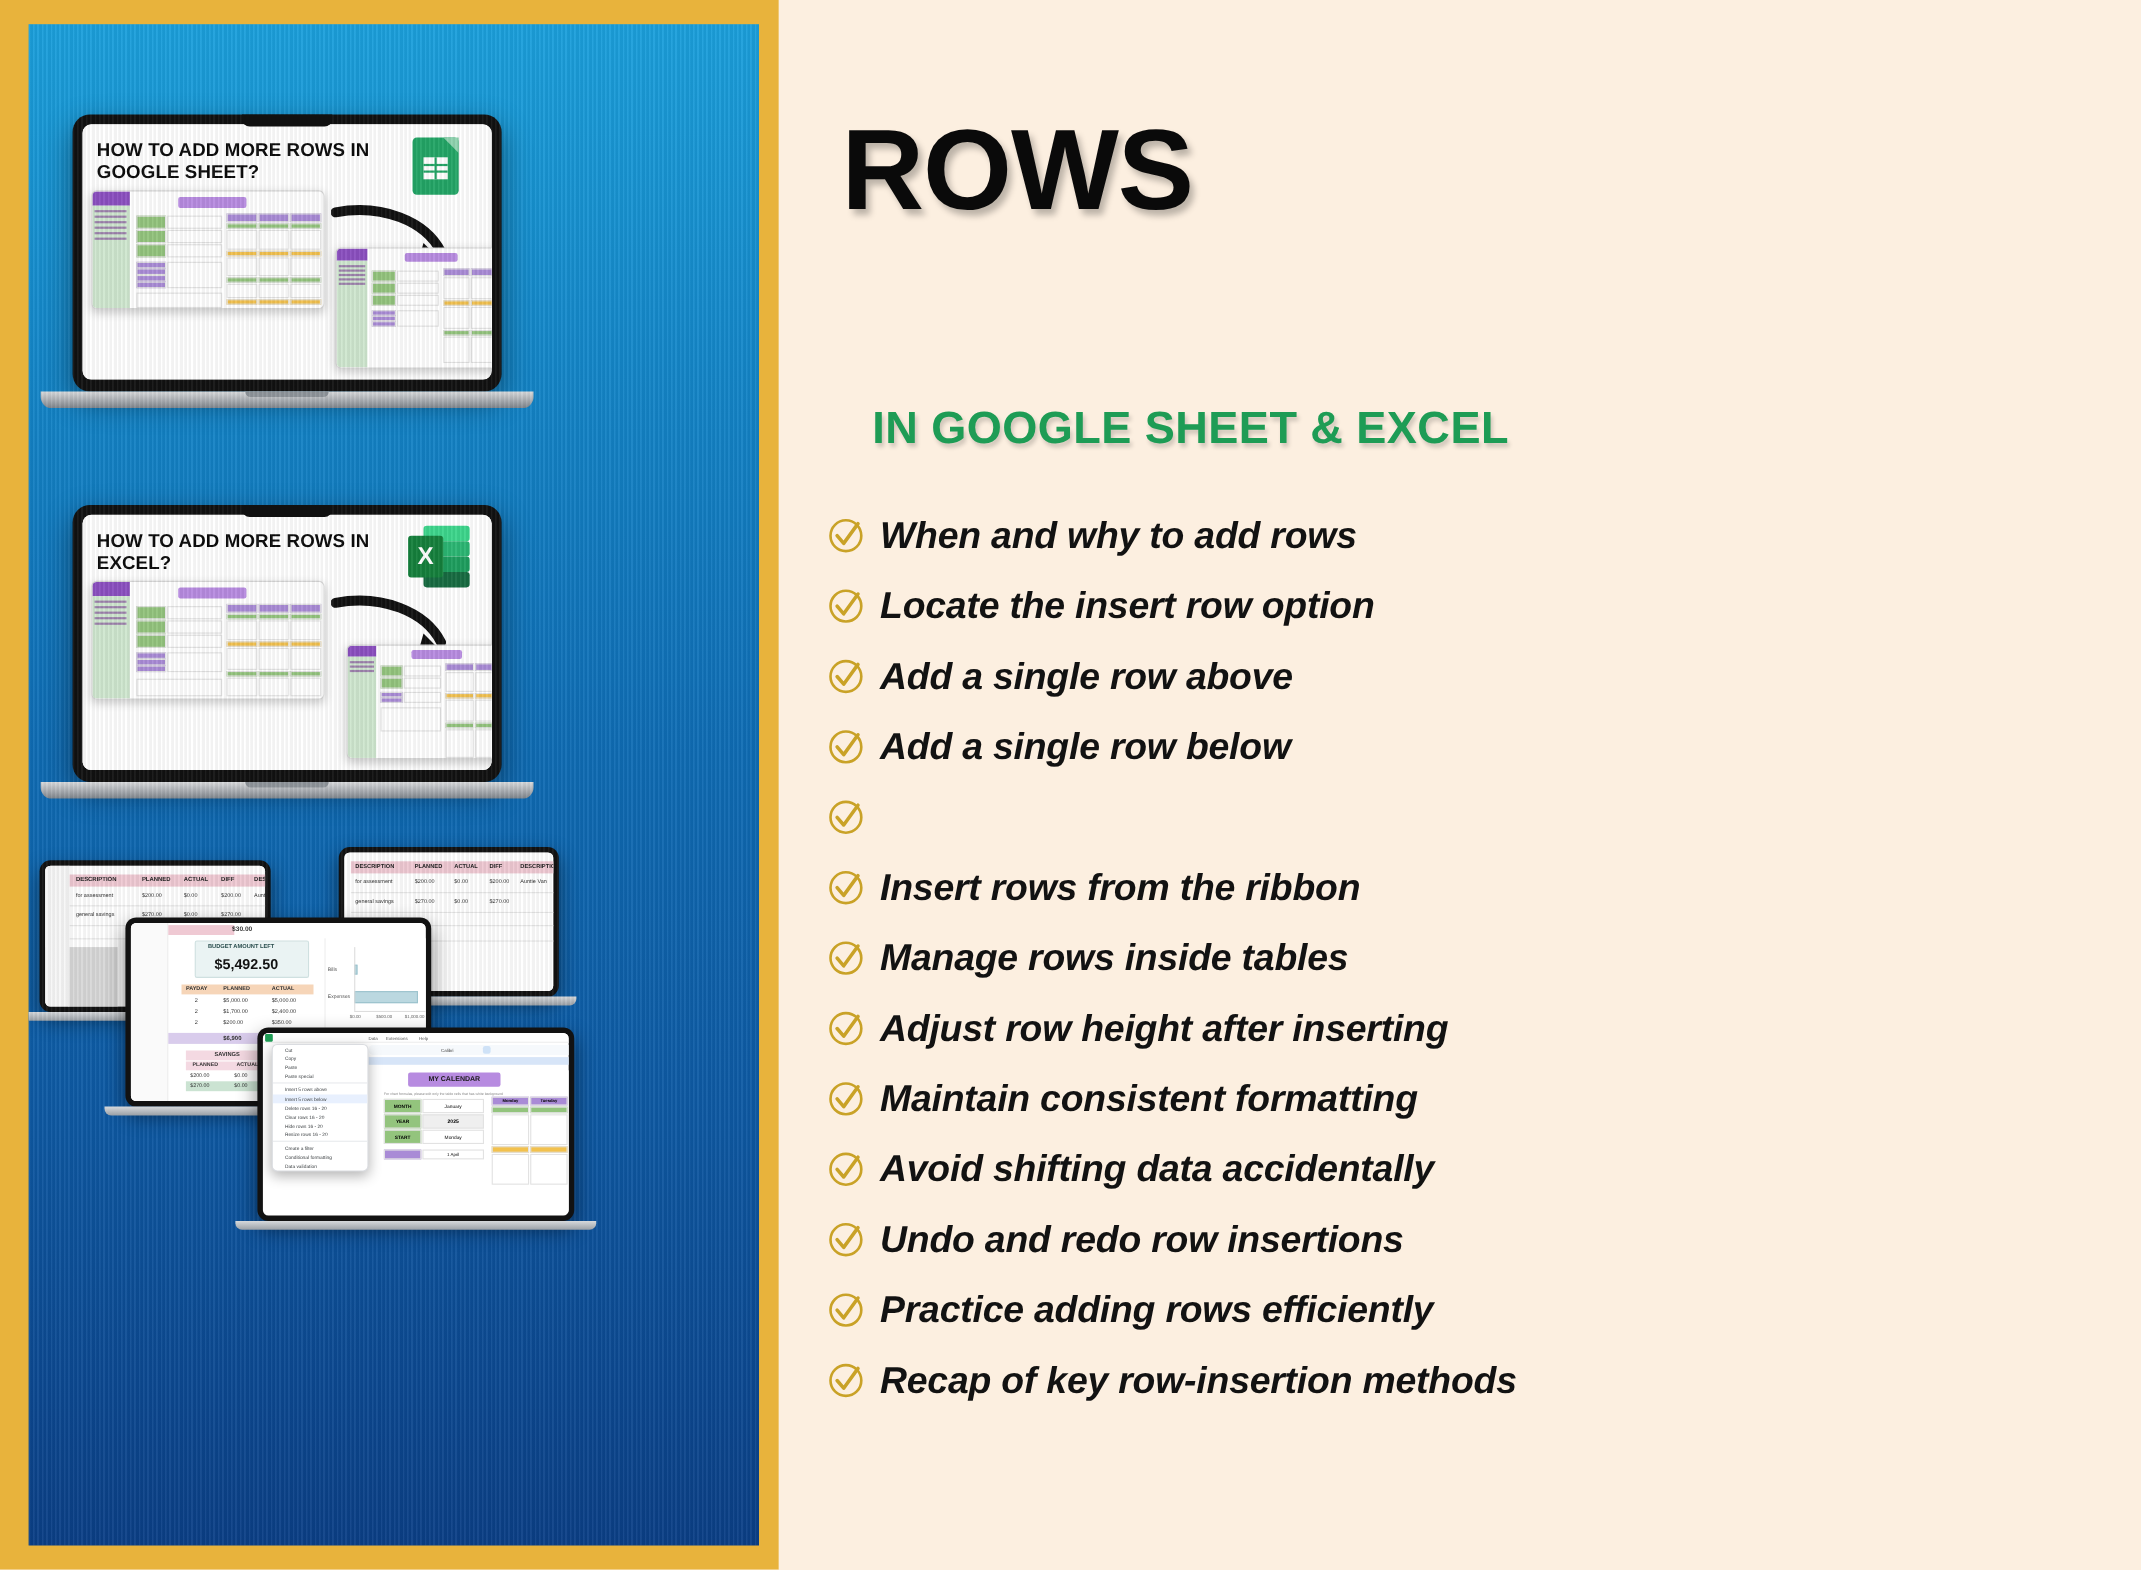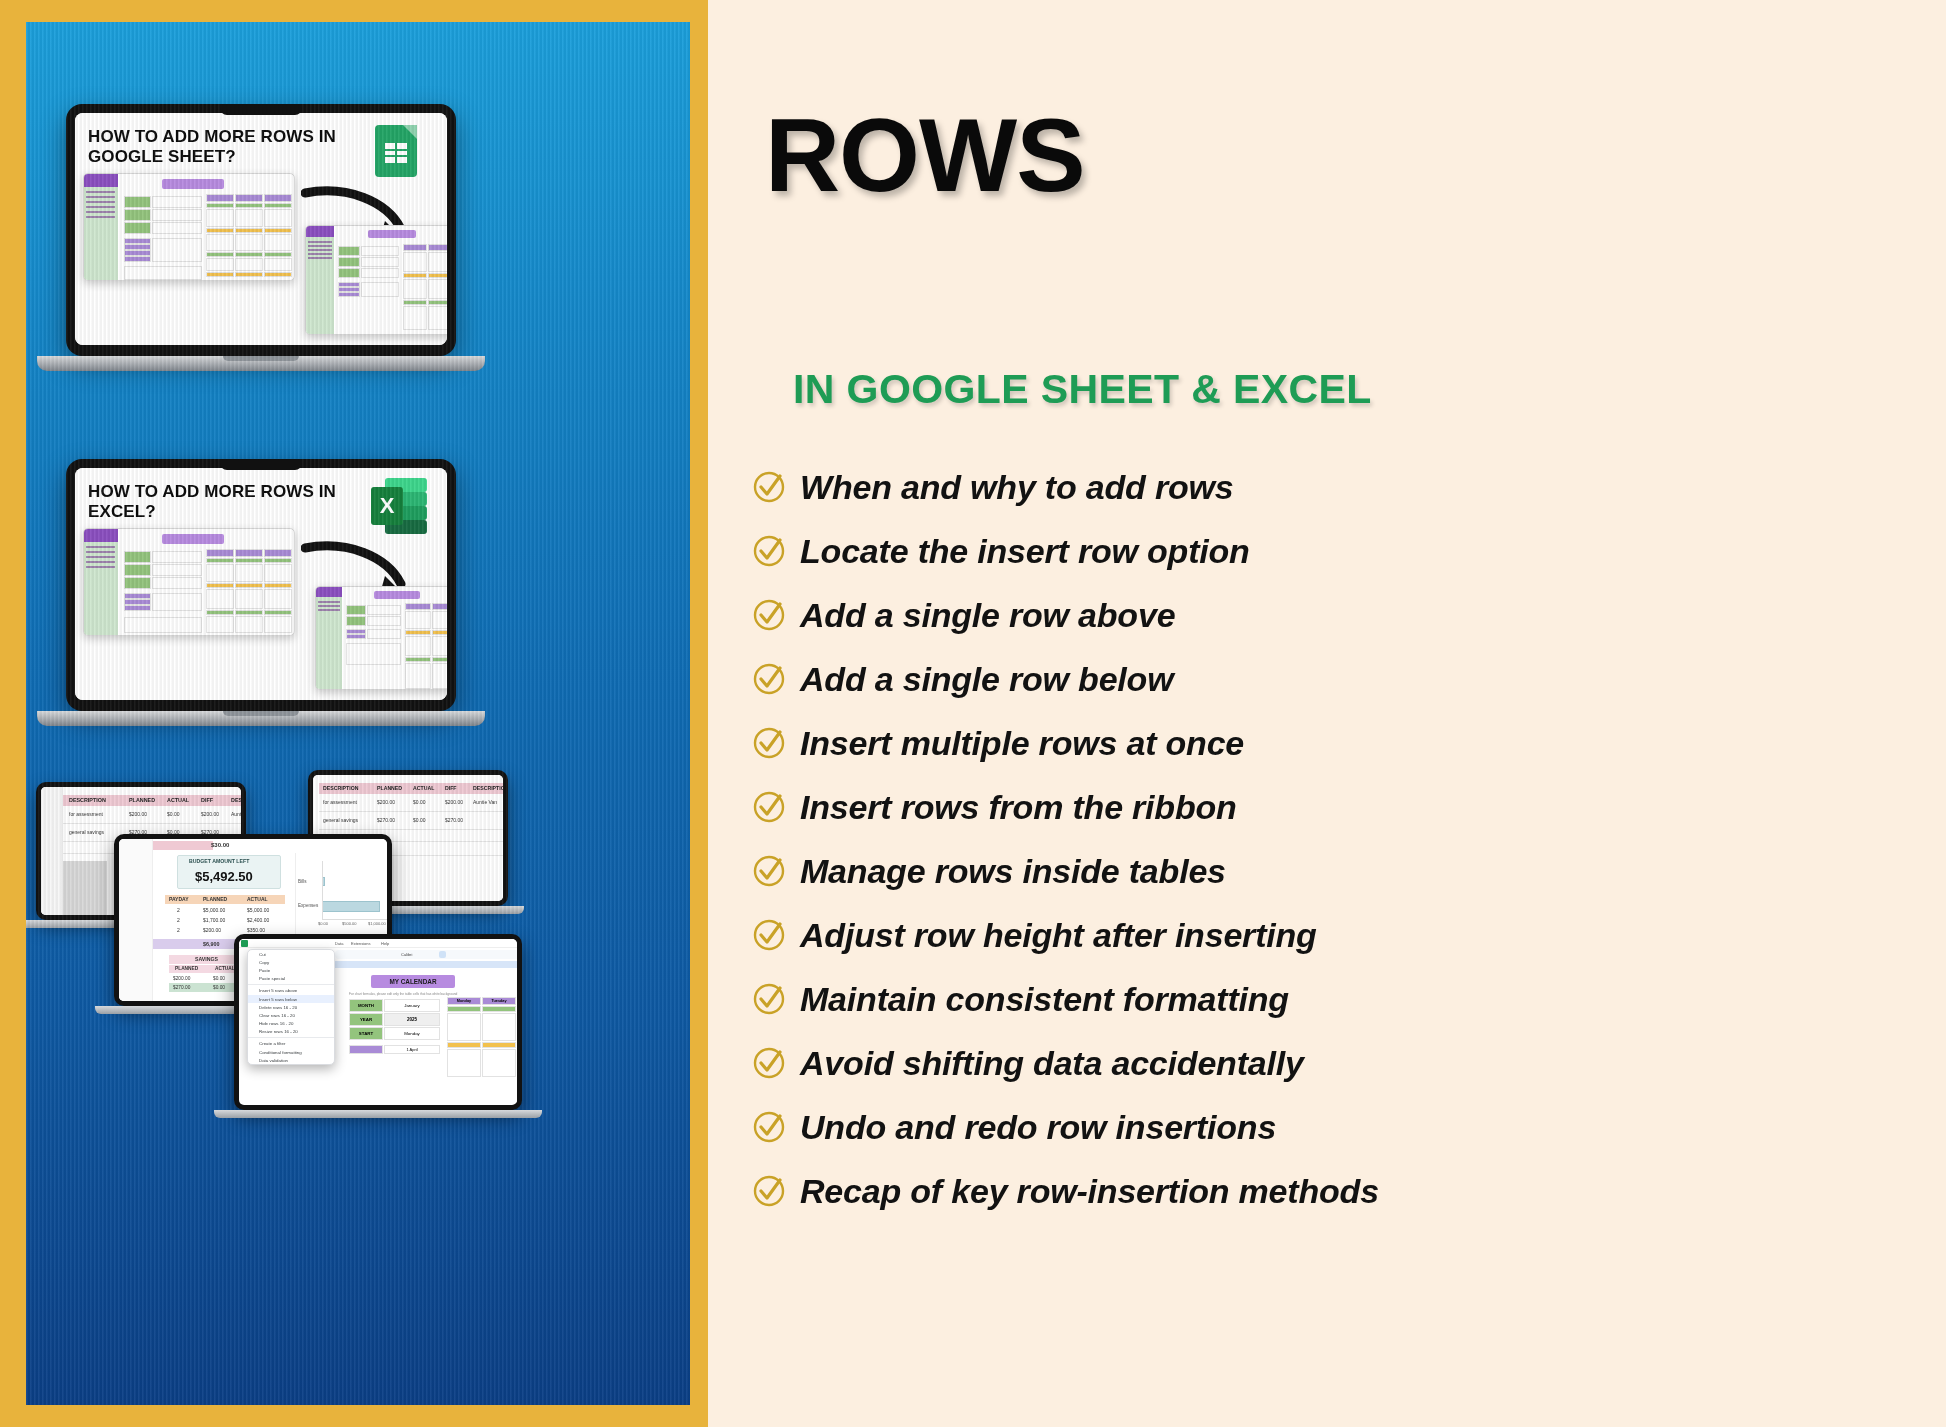--- a/index.html
+++ b/index.html
@@ -582,21 +582,20 @@
       </span>
       <span class="txt">Add a single row below</span>
     </div>
     <div class="li">
       <span class="chk">
         <svg width="34" height="34" viewBox="0 0 34 34">
             <circle cx="17" cy="17" r="14" fill="none" stroke="#C9A227" stroke-width="2.4"></circle>
             <path d="M9 17 L15 24 L28 6" fill="none" stroke="#C9A227" stroke-width="3.2" stroke-linecap="round" stroke-linejoin="round"></path>
           </svg>
       </span>
-      <span class="txt">Insert multiple rows at once</span>
     </div>
     <div class="li">
       <span class="chk">
         <svg width="34" height="34" viewBox="0 0 34 34">
             <circle cx="17" cy="17" r="14" fill="none" stroke="#C9A227" stroke-width="2.4"></circle>
             <path d="M9 17 L15 24 L28 6" fill="none" stroke="#C9A227" stroke-width="3.2" stroke-linecap="round" stroke-linejoin="round"></path>
           </svg>
       </span>
       <span class="txt">Insert rows from the ribbon</span>
     </div>
@@ -645,17 +644,26 @@
       </span>
       <span class="txt">Undo and redo row insertions</span>
     </div>
     <div class="li">
       <span class="chk">
         <svg width="34" height="34" viewBox="0 0 34 34">
             <circle cx="17" cy="17" r="14" fill="none" stroke="#C9A227" stroke-width="2.4"></circle>
             <path d="M9 17 L15 24 L28 6" fill="none" stroke="#C9A227" stroke-width="3.2" stroke-linecap="round" stroke-linejoin="round"></path>
           </svg>
       </span>
+      <span class="txt">Practice adding rows efficiently</span>
+    </div>
+    <div class="li">
+      <span class="chk">
+        <svg width="34" height="34" viewBox="0 0 34 34">
+            <circle cx="17" cy="17" r="14" fill="none" stroke="#C9A227" stroke-width="2.4"></circle>
+            <path d="M9 17 L15 24 L28 6" fill="none" stroke="#C9A227" stroke-width="3.2" stroke-linecap="round" stroke-linejoin="round"></path>
+          </svg>
+      </span>
       <span class="txt">Recap of key row-insertion methods</span>
     </div>
   </div>
 
 </div>
 
 </body></html>

